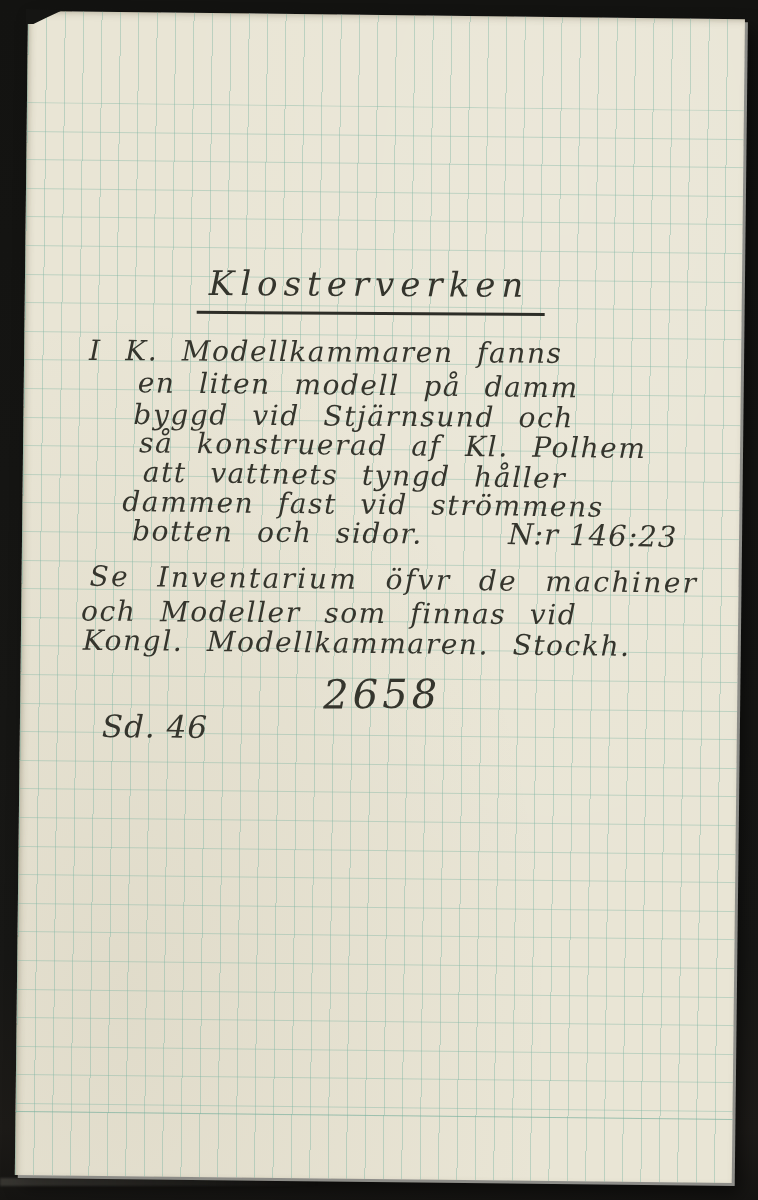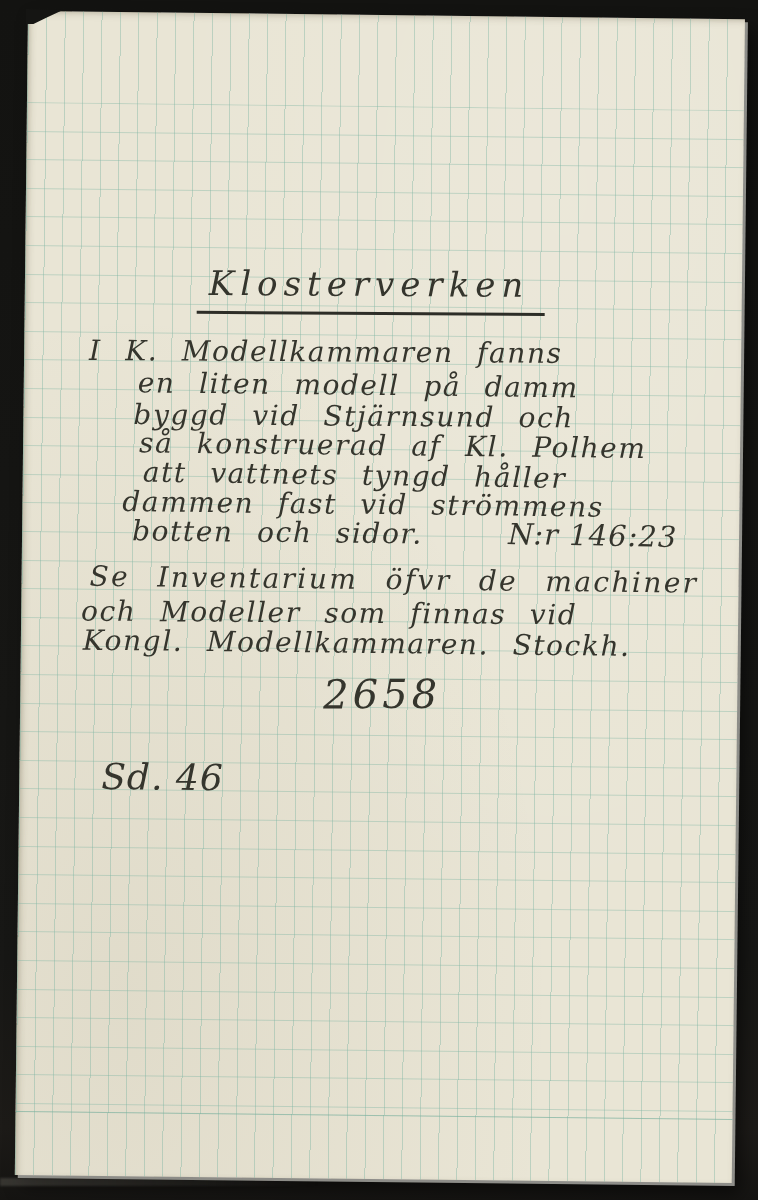--- a/index.html
+++ b/index.html
@@ -108,23 +108,22 @@
   .year {
     left: 303px;
     top: 658px;
     font-size: 40px;
     letter-spacing: 4px;
     transform: rotate(-1deg);
   }
   .pageref {
     left: 82px;
     top: 698px;
-    font-size: 36px;
+    font-size: 31px;
     letter-spacing: 1px;
-    margin-top: 48px;
   }
 </style>
 </head>
 <body>
 
 <div class="scene">
   <div class="paper">
     <div class="vgrid"></div>
     <div class="hgrid"></div>
     <div class="corner-notch"></div>

